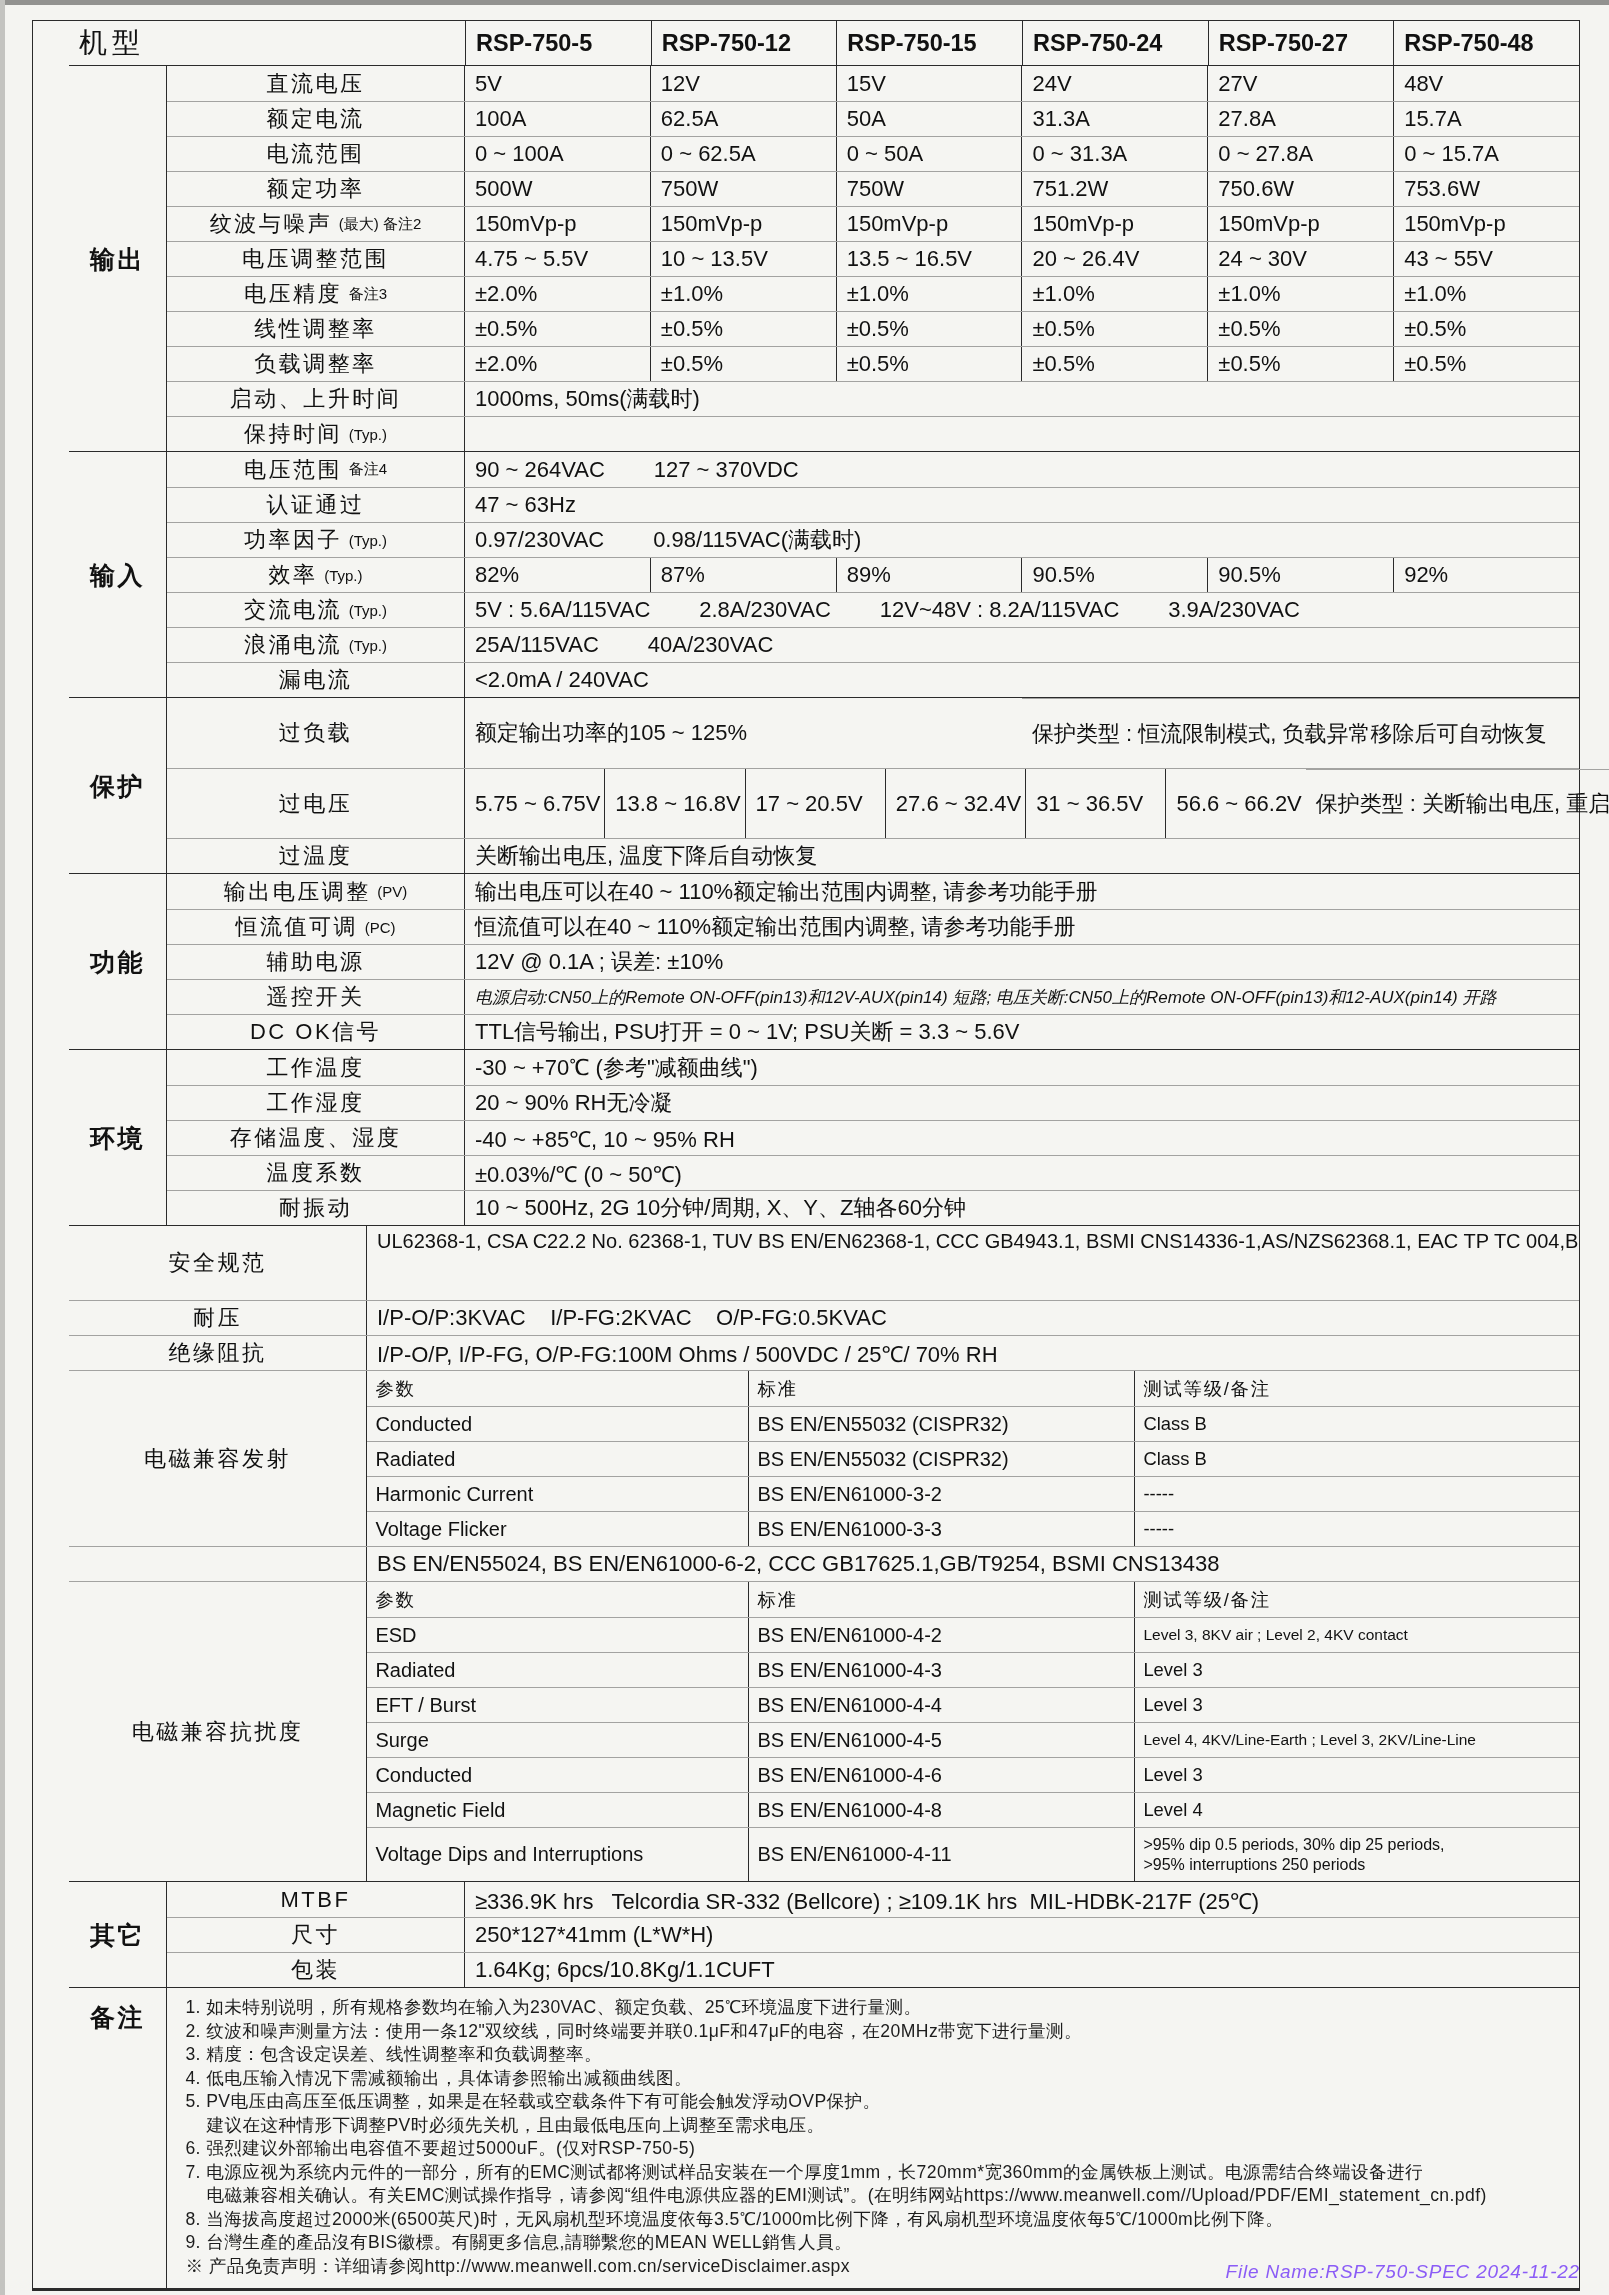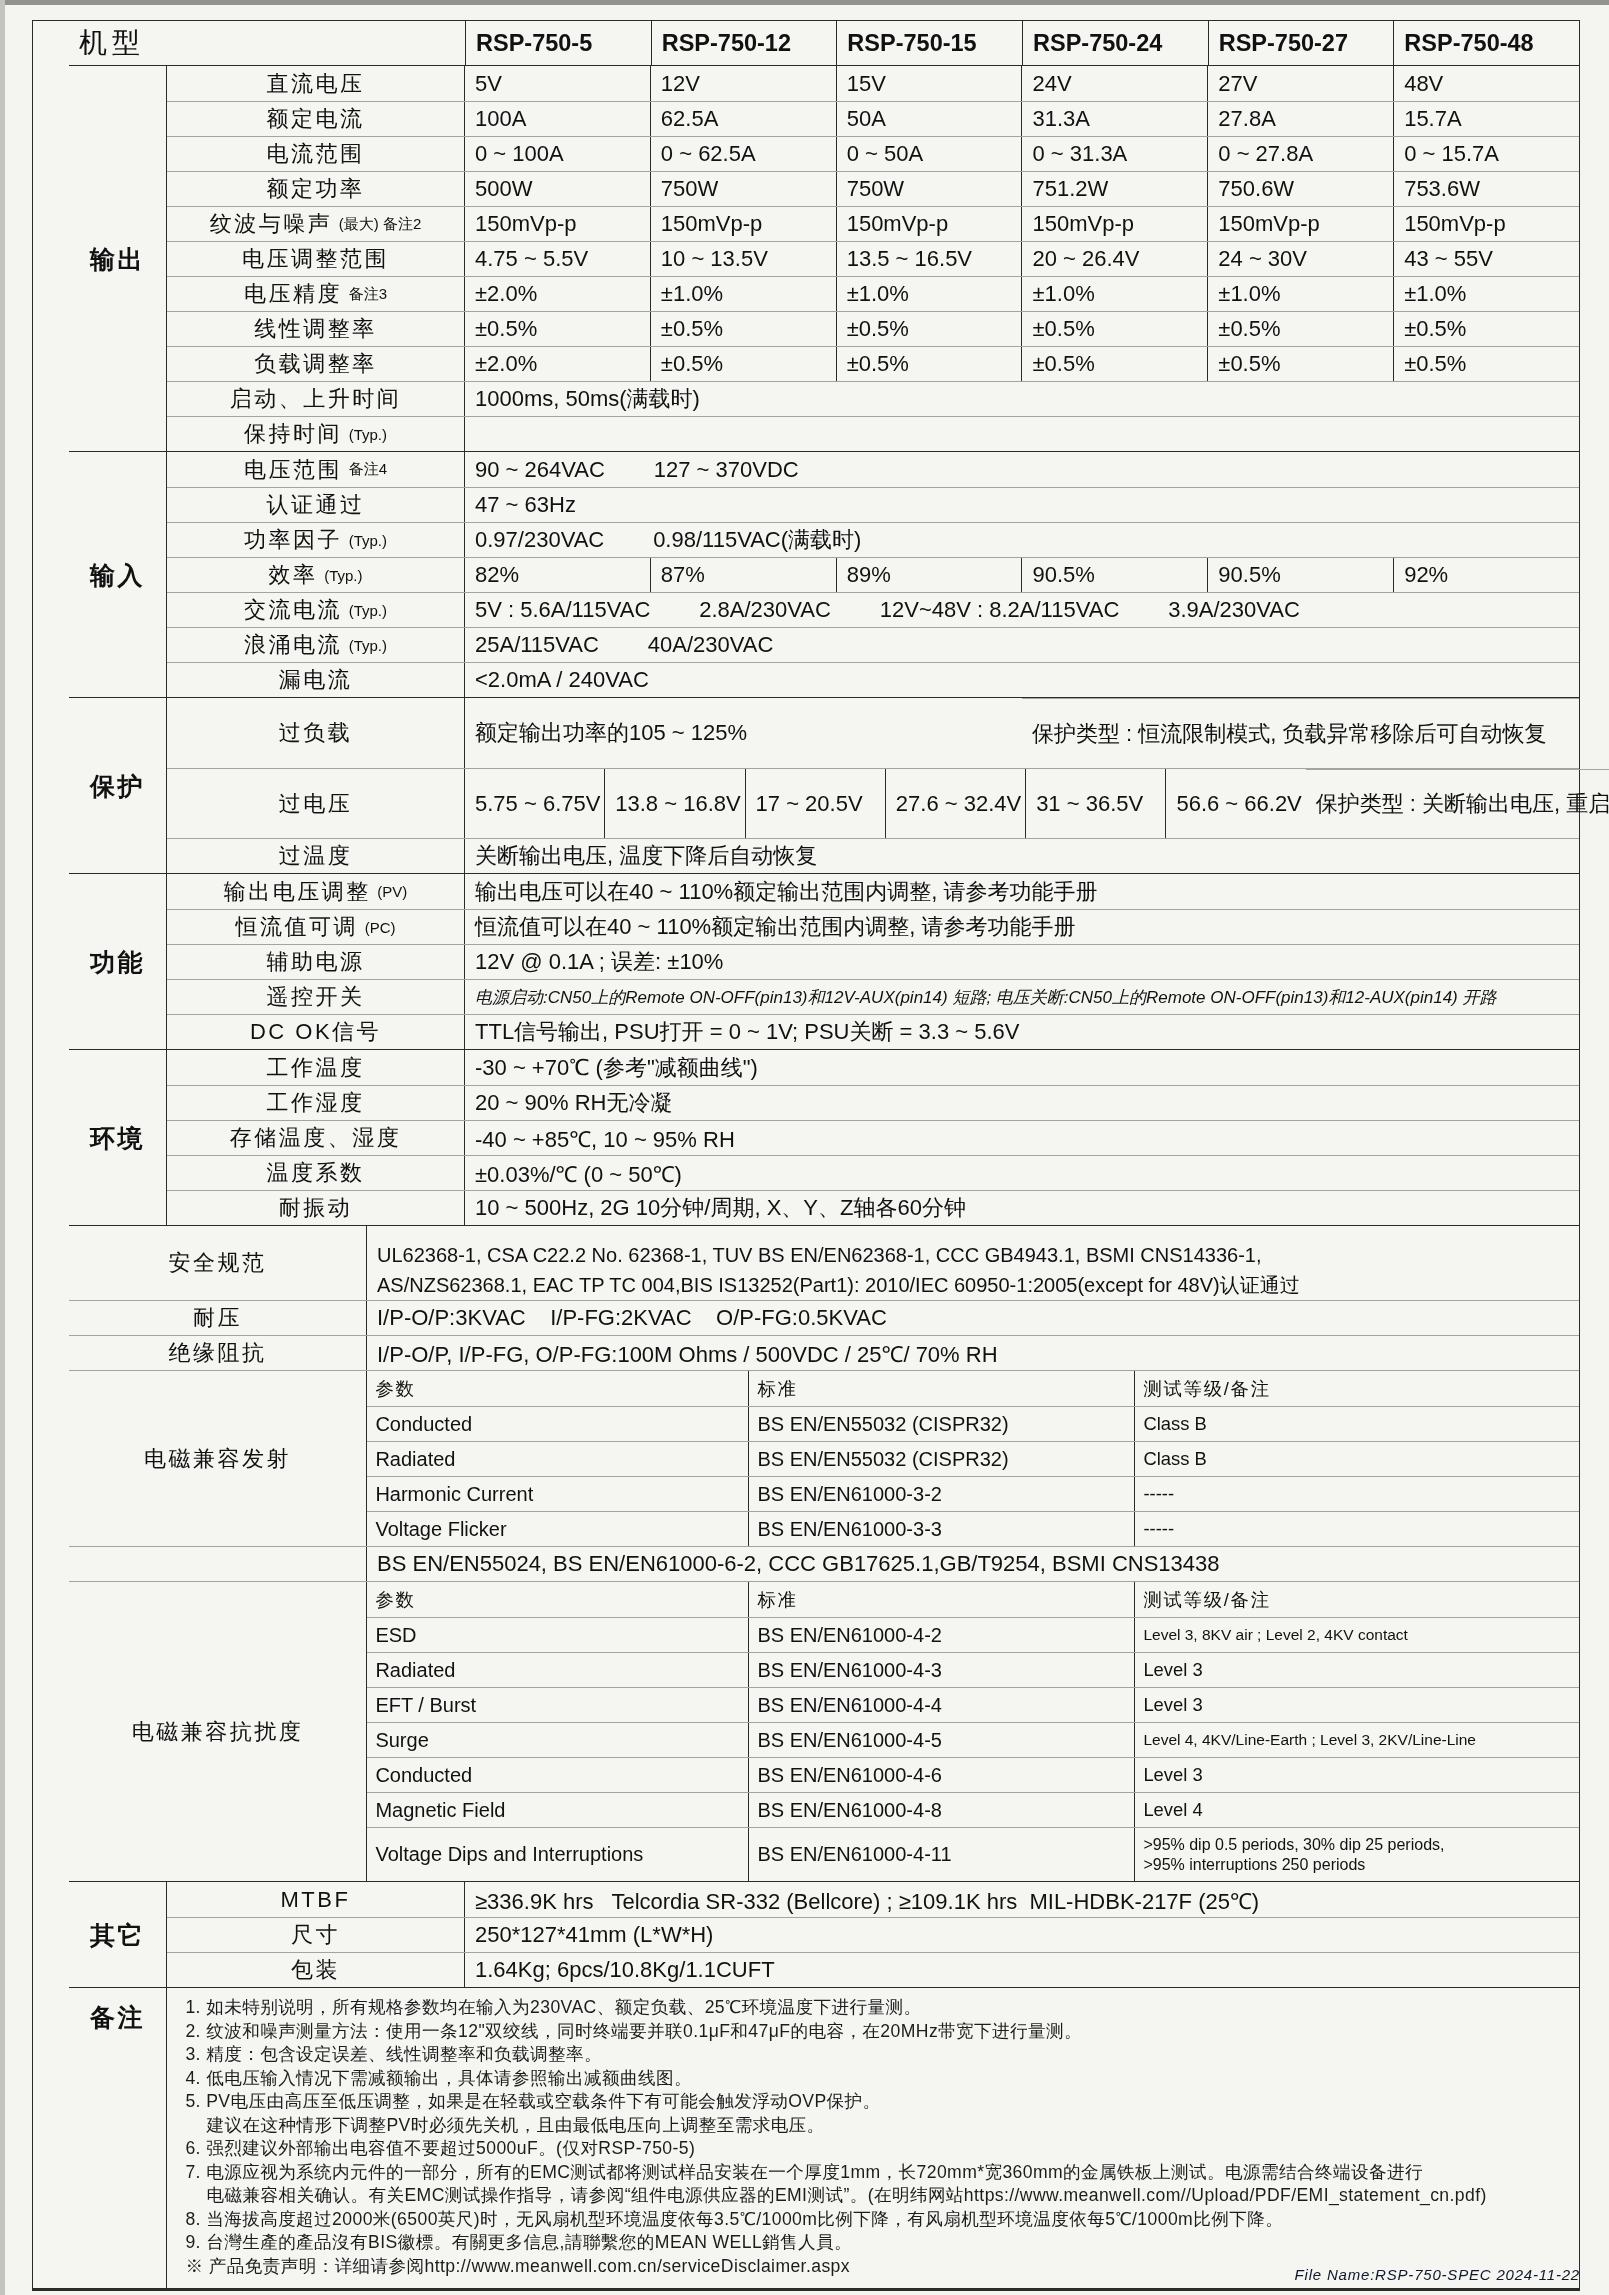--- a/index.html
+++ b/index.html
@@ -46,21 +46,21 @@
 
   .cell.label { width: 298px; border-right: 1.7px solid #2b2b2b; font-size: 22px; letter-spacing: 2.5px; justify-content: center; }
   .cell.label.empty { padding: 0; }
   .lbl { white-space: nowrap; }
   .sfx { font-size: 15px; letter-spacing: 0; margin-left: 6.7px; }
   .cell.data { flex: 1; border-right: 1.7px solid #2b2b2b; font-size: 22px; min-width: 0; }
   .trow .cell.data:last-child, .subrow .cell.data:last-child { border-right: none; }
   .cell.vspan { flex: 1; font-size: 22px; min-width: 0; }
   .cell.vspan.pre { white-space: pre; }
   .cell.vspan.small { font-size: 17px; letter-spacing: 0; font-style: italic; }
-  .cell.vspan.multi { flex-direction: column; align-items: flex-start; justify-content: flex-end; font-size: 20px; white-space: nowrap; }
+  .cell.vspan.multi { flex-direction: row; align-items: flex-start; justify-content: space-between; font-size: 20px; white-space: nowrap; }
   .mline { line-height: 30px; }
 
   .subrows { flex: 1; display: flex; flex-direction: row; min-width: 0; }
   .subrow { flex: 1; display: flex; min-height: 0; }
   .subrow + .subrow { border-top: 1.7px solid #a3a3a1; }
   .subrow .cell { height: auto; }
 
   
   .emc { flex: 1; display: flex; flex-direction: column; min-width: 0; }
   .emc-row { display: flex; height: 35px; flex: none; }
@@ -74,21 +74,21 @@
   .emc-cell.longtxt { font-size: 15.5px; }
   .emc-cell.two-line { white-space: pre-line; line-height: 1.2; font-size: 16px; }
 
   
   .section-body.notes-body { display: block; padding: 8.4px 11.7px 10px 18.4px; }
   .section.notes-sec .section-name { justify-content: flex-start; padding-top: 11.7px; }
   .note-line { font-size: 17.6px; line-height: 23.5px; white-space: pre-wrap; letter-spacing: 0.4px; color: #1c1c1c; }
 
   .file-footer {
     position: absolute; right: 30px; bottom: 11.7px;
-    font-style: italic; color: #0f172a; font-size: 15px; letter-spacing: 0.8px;
+    font-style: italic; color: #8b5cf6; font-size: 19px; letter-spacing: 0.8px;
   }
 </style>
 </head>
 <body>
 
 <div class="page">
   <div class="edge-top"></div>
   <div class="edge-left"></div>
   <div class="spec-table" id="spec-table">
       <div class="trow thead">

